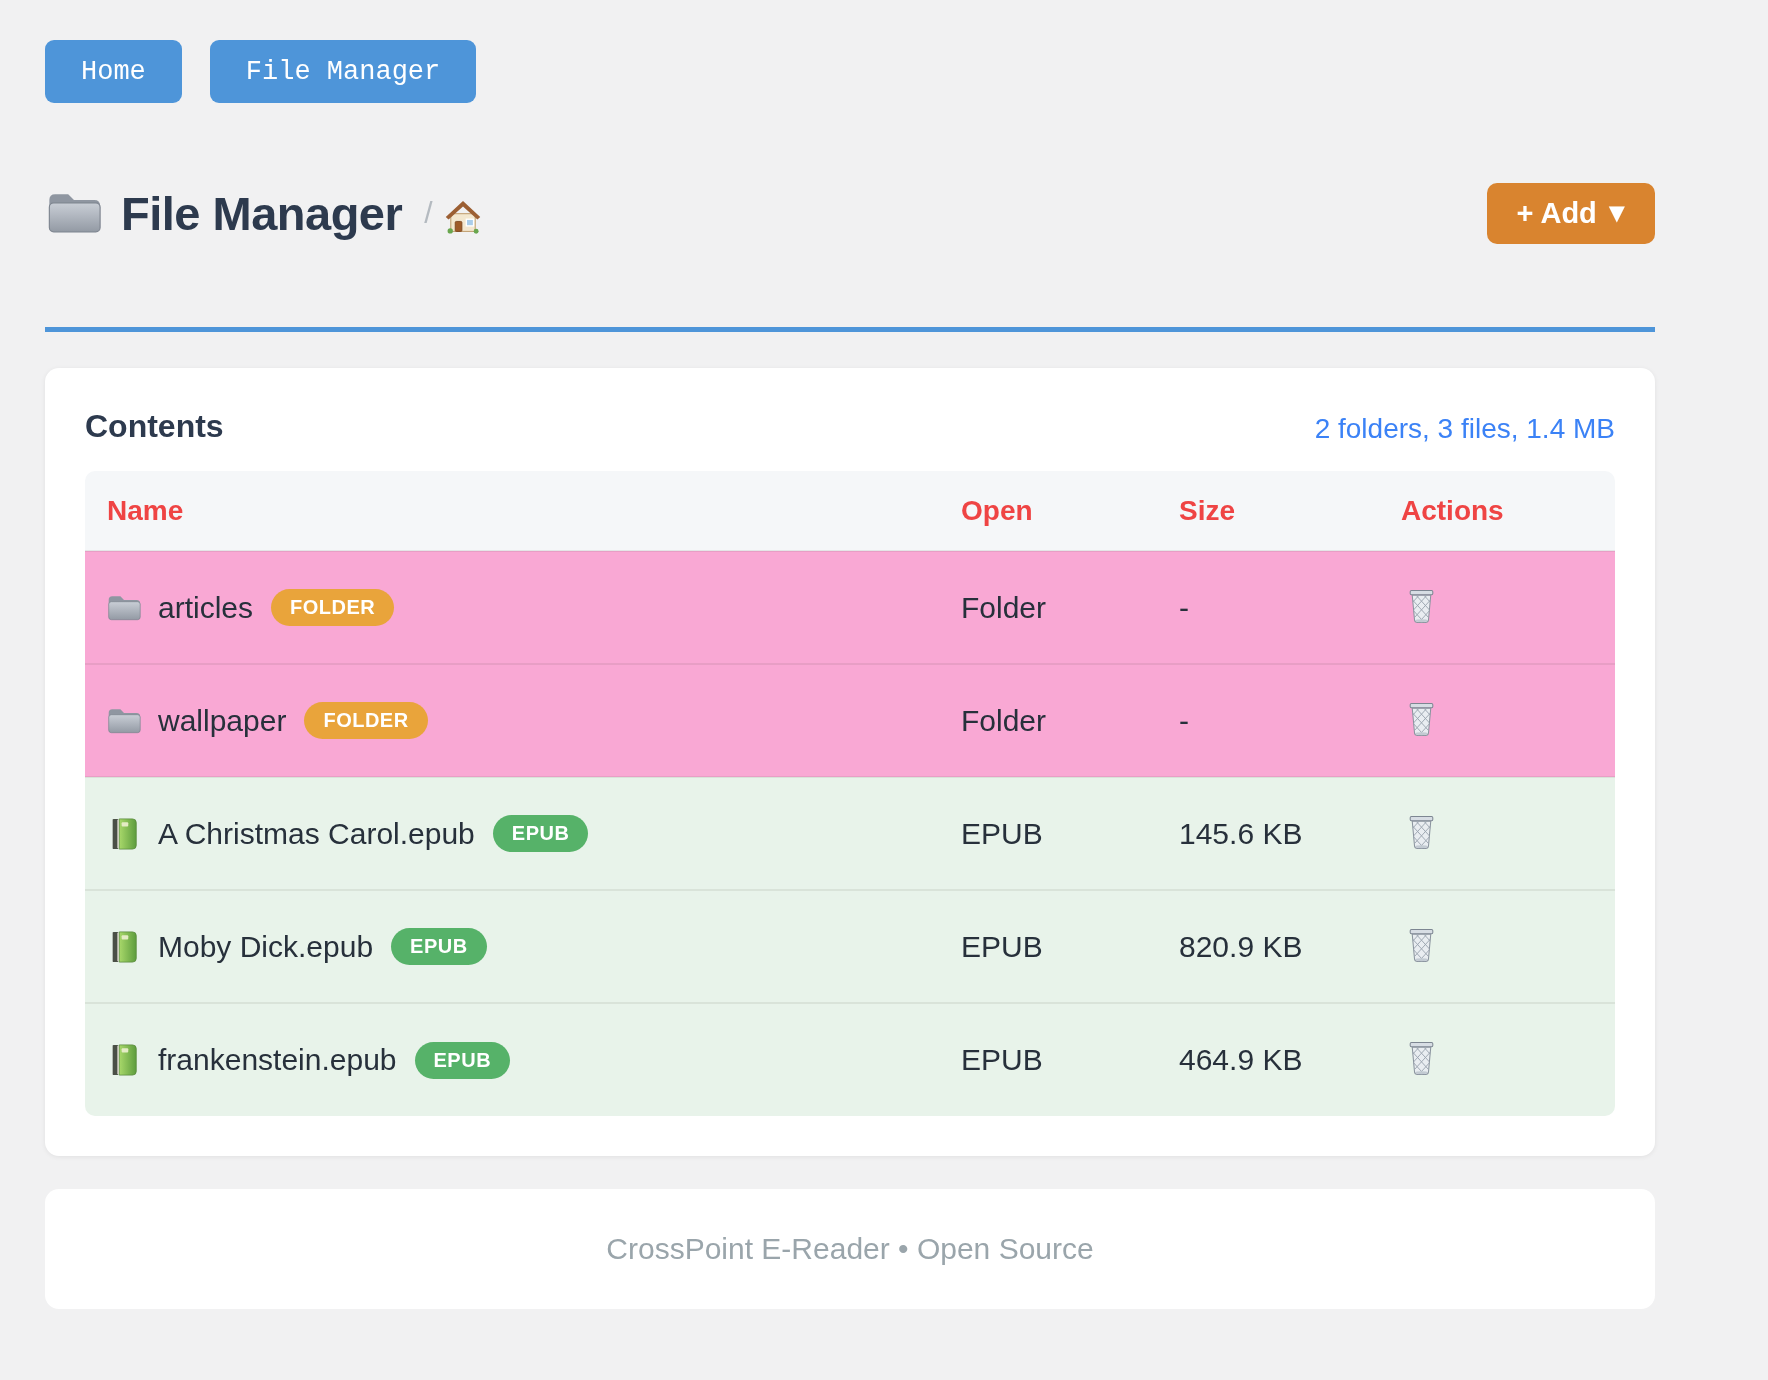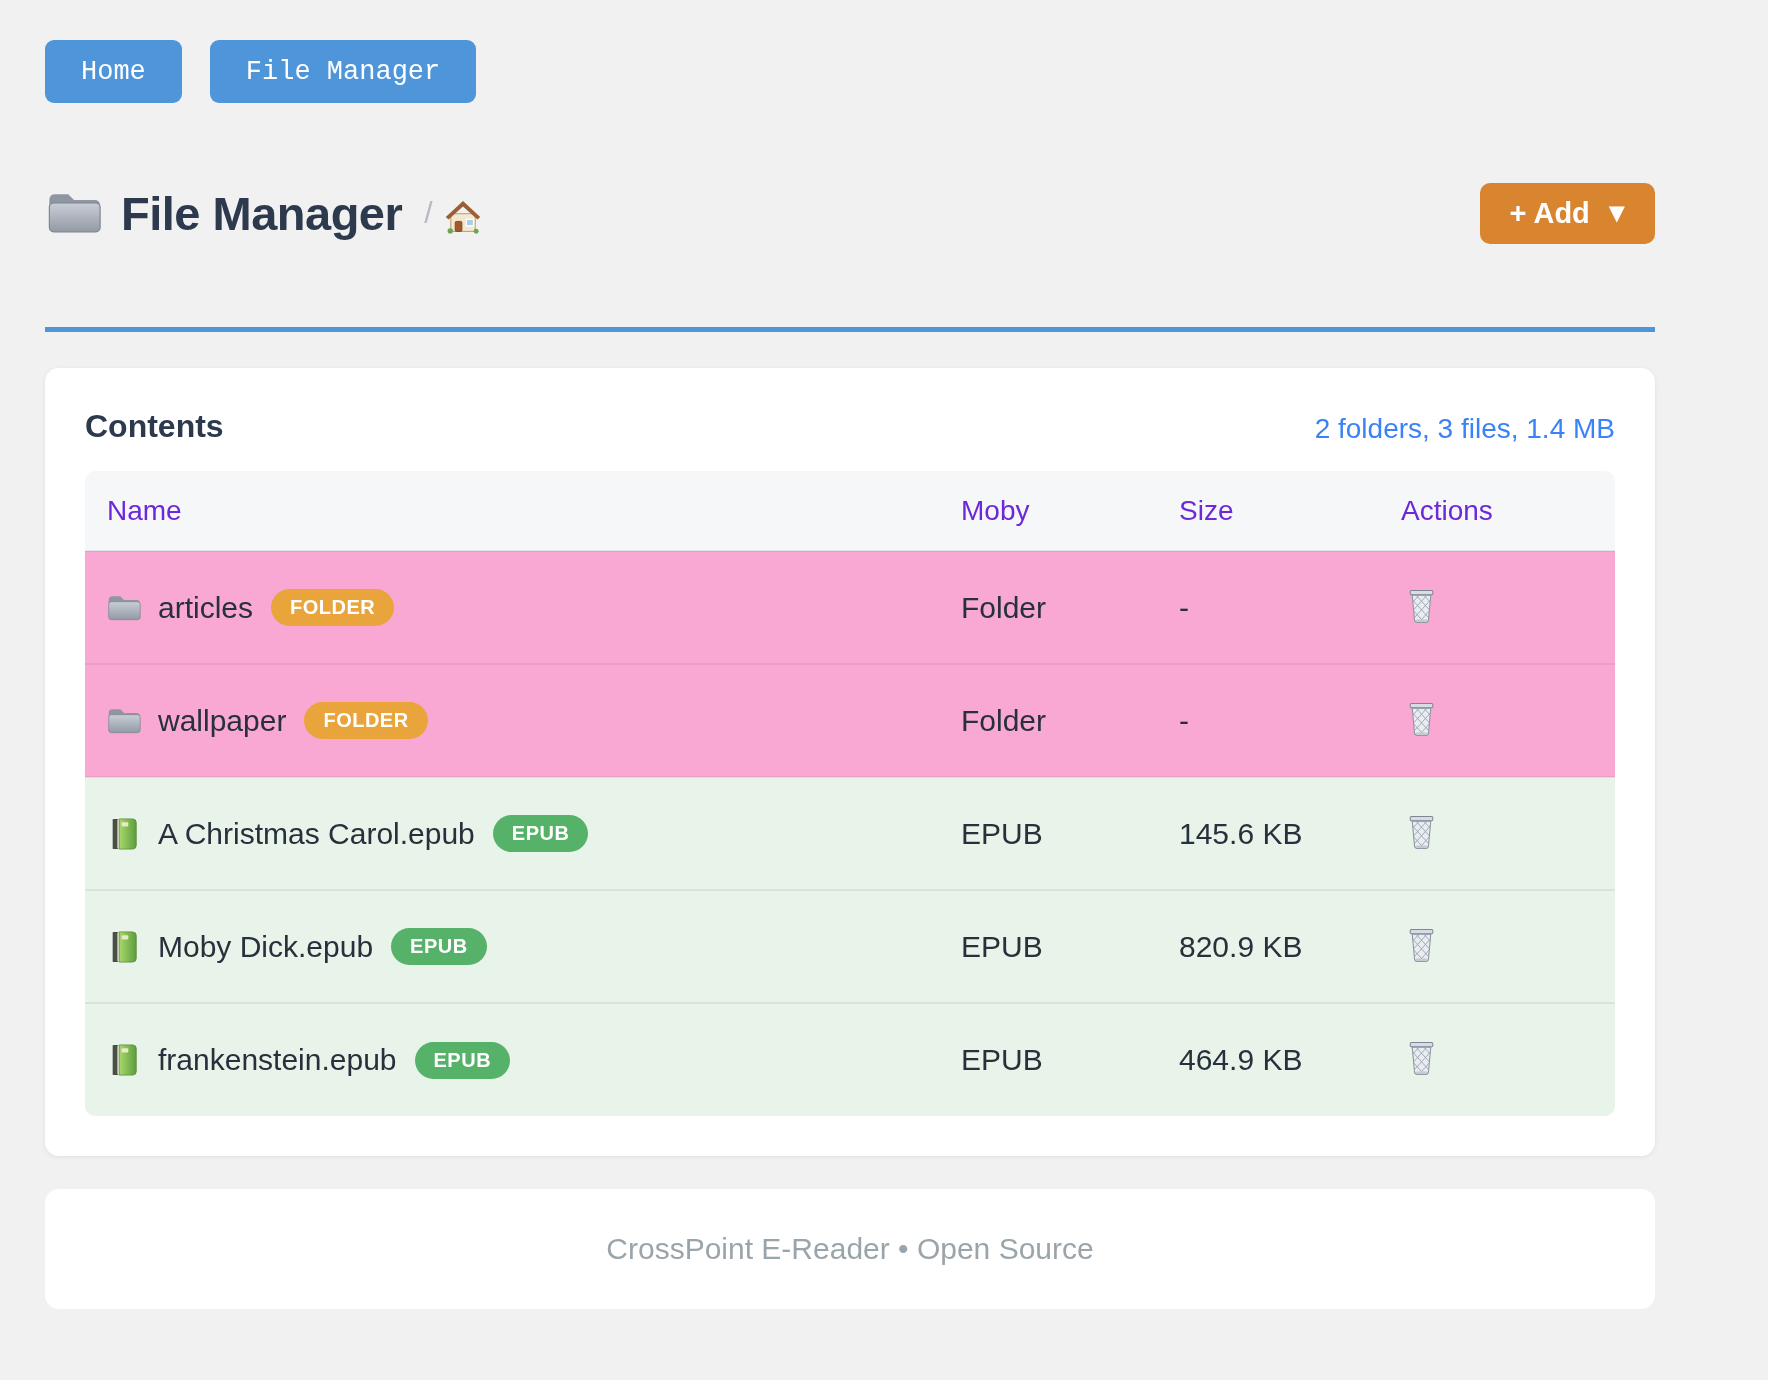--- a/index.html
+++ b/index.html
@@ -26,41 +26,41 @@
   .page-header { display: flex; align-items: center; justify-content: space-between; min-height: 96px; }
   .title-group { display: flex; align-items: center; }
   .title-icon { width: 58px; height: 52px; margin-right: 18px; }
   .page-title { font-size: 47px; margin: 0; font-weight: bold; color: #2d3a4e; letter-spacing: -0.5px; }
   .crumb-sep { font-size: 30px; color: #b4bac0; margin-left: 22px; }
   .home-icon { width: 40px; height: 38px; margin-left: 10px; margin-top: 8px; }
 
   .add-btn {
     background: #d9842f; color: #fff; border: none; border-radius: 10px;
     height: 61px; padding: 0 30px; font-size: 29px; font-weight: bold;
-    display: flex; align-items: center; gap: 19px; cursor: pointer;
+    display: flex; align-items: center; gap: 12px; cursor: pointer;
     font-family: inherit;
   }
   .add-caret { font-size: 21px; font-family: "DejaVu Sans", sans-serif; }
 
   hr.accent { border: none; height: 5px; background: #4e95d9; margin: 66px 0 0 0; }
 
   
   .card {
     background: #fff; border-radius: 14px; margin-top: 36px; padding: 40px;
     box-shadow: 0 1px 5px rgba(0,0,0,0.07);
   }
   .card-head { display: flex; justify-content: space-between; align-items: flex-end; }
   .card-title { font-size: 32px; font-weight: bold; color: #2d3a4e; }
   .card-summary { font-size: 28px; color: #3b82f6; }
 
   .table-wrap { margin-top: 26px; border-radius: 10px; overflow: hidden; }
   table { width: 100%; border-collapse: collapse; table-layout: fixed; }
   col.c-name { width: auto; } col.c-type { width: 218px; } col.c-size { width: 222px; } col.c-actions { width: 215px; }
   thead tr { background: #f5f7f9; height: 80px; }
-  th { font-size: 28px; color: #6d28d9; font-weight: normal; text-align: left; }
+  th { font-size: 28px; color: #ef4444; font-weight: bold; text-align: left; }
   th.first { padding-left: 22px; }
   th.center, td.center { text-align: left; }
   tbody tr { height: 113px; border-top: 2px solid rgba(70,70,55,0.09); }
   tbody tr.folder { background: #f9a8d4; }
   tbody tr.epub { background: #e8f3ea; }
   td { font-size: 30px; color: #27303b; vertical-align: middle; }
   .name-wrap { display: flex; align-items: center; padding-left: 20px; }
   .row-icon { width: 36px; height: 34px; flex: 0 0 auto; margin-right: 16px; }
   .file-name { margin-right: 18px; }
   .badge {
@@ -144,21 +144,21 @@
       <table>
         <colgroup>
           <col class="c-name">
             <col class="c-type">
             <col class="c-size">
             <col class="c-actions">
         </colgroup>
         <thead>
           <tr>
             <th class="first">Name</th>
-            <th>Moby</th>
+            <th>Open</th>
             <th>Size</th>
             <th class="center">Actions</th>
           </tr>
         </thead>
         <tbody>
             <tr class="folder">
     <td>
       <div class="name-wrap">
         <span class="row-icon folder-glyph">
           <svg viewBox="0 0 40 34" width="100%" height="100%">

